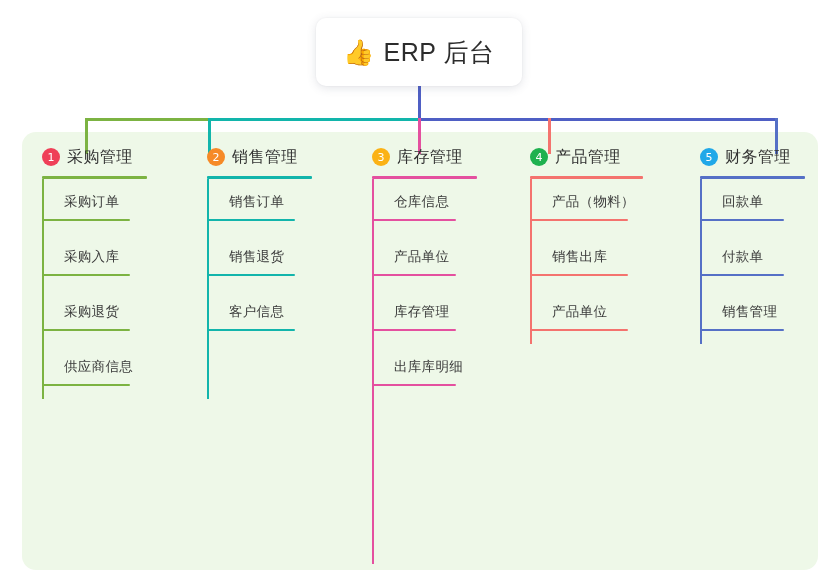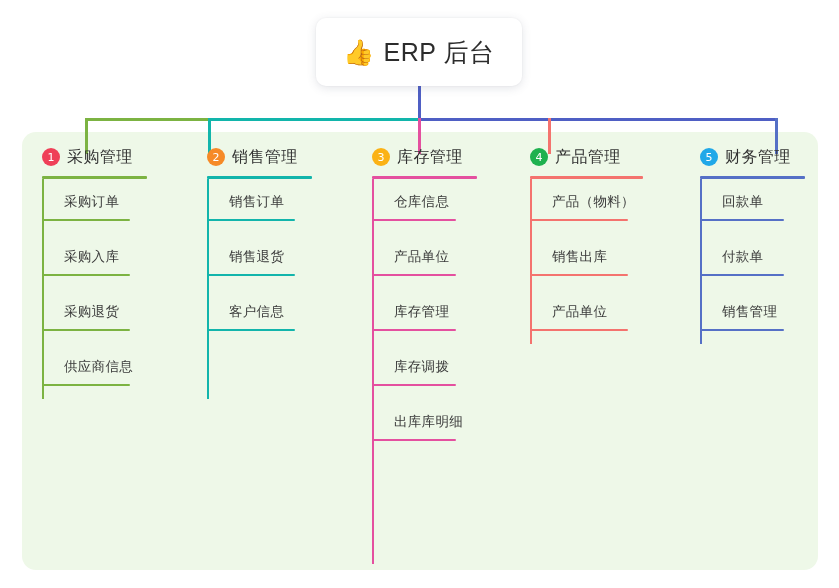--- a/index.html
+++ b/index.html
@@ -143,24 +143,20 @@
           </div>
           <div class="item">
             <span class="item-label">产品单位</span>
             <div class="item-rule" style="width: 84px; background: rgb(228, 80, 159);"></div>
           </div>
           <div class="item">
             <span class="item-label">库存管理</span>
             <div class="item-rule" style="width: 84px; background: rgb(228, 80, 159);"></div>
           </div>
           <div class="item">
-            <span class="item-label">库存调拨</span>
-            <div class="item-rule" style="width: 84px; background: rgb(228, 80, 159);"></div>
-          </div>
-          <div class="item">
             <span class="item-label">出库库明细</span>
             <div class="item-rule" style="width: 84px; background: rgb(228, 80, 159);"></div>
           </div>
         </div>
       </div>
       <div class="col" style="left: 530px;">
         <div class="col-head">
           <span class="badge" style="background: rgb(30, 177, 79);">4</span>
           <span class="col-title">产品管理</span>
         </div>

